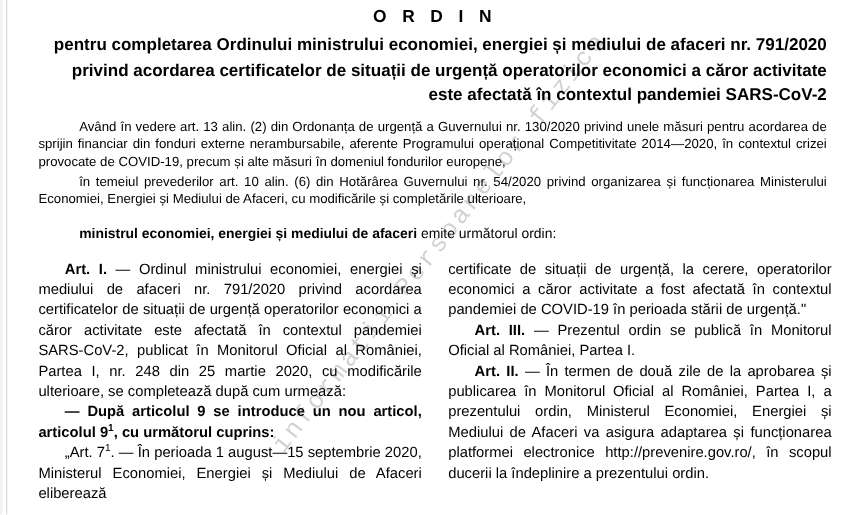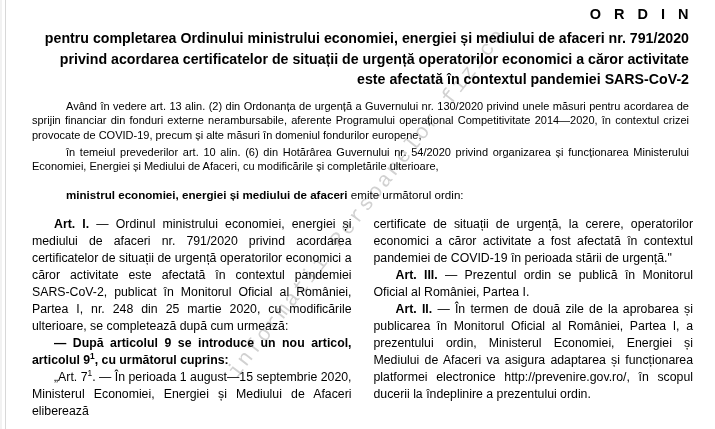--- a/index.html
+++ b/index.html
@@ -56,21 +56,21 @@
 
   
   .content {
     position: relative;
     z-index: 10;
     padding: 0 22px 0 32px;
     box-sizing: border-box;
   }
 
   .doc-title {
-    text-align: right;
+    text-align: center;
     font-weight: bold;
     font-size: 14.5px;
     letter-spacing: 4.5px;
     margin: 6px 0 0 0;
     line-height: 1.2;
   }
   .doc-subtitle {
     text-align: right;
     font-weight: bold;
     font-size: 14.2px;

